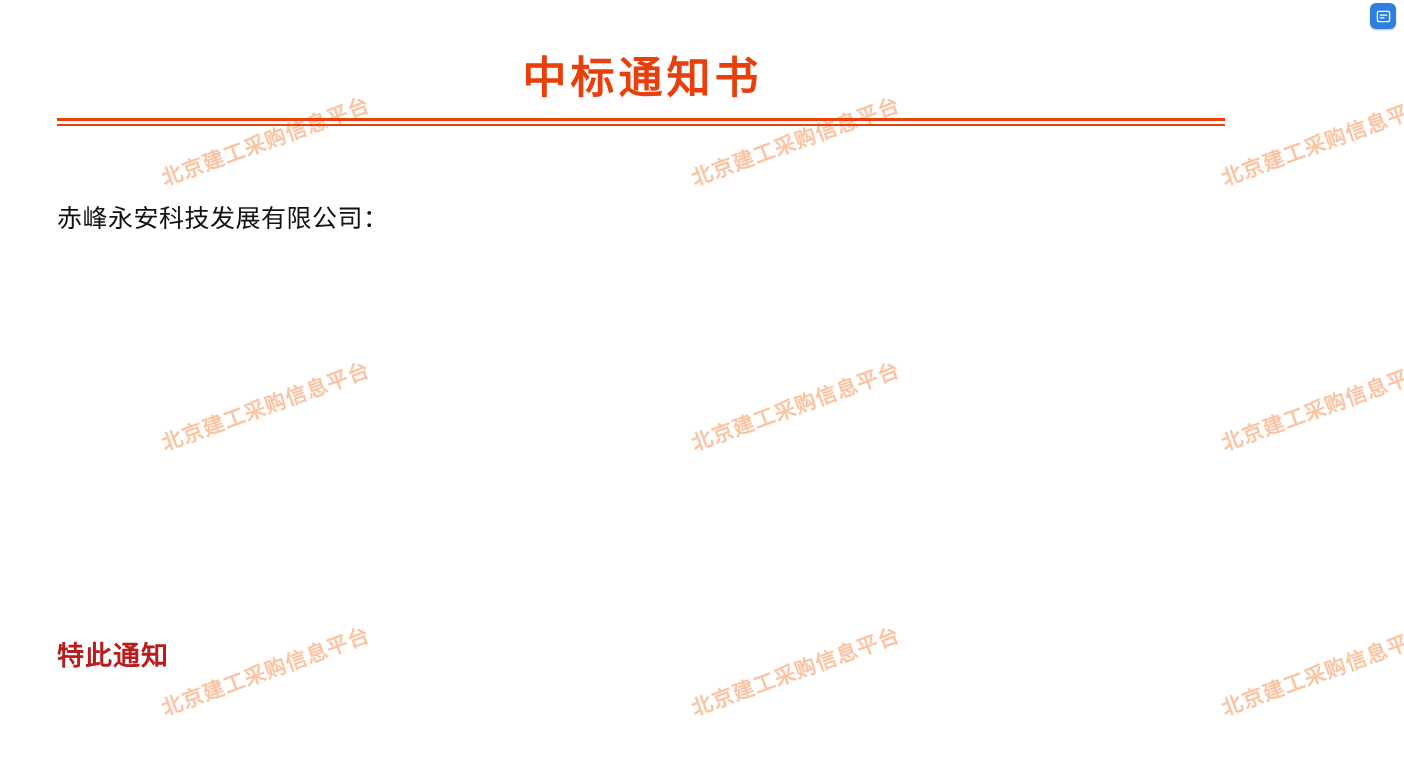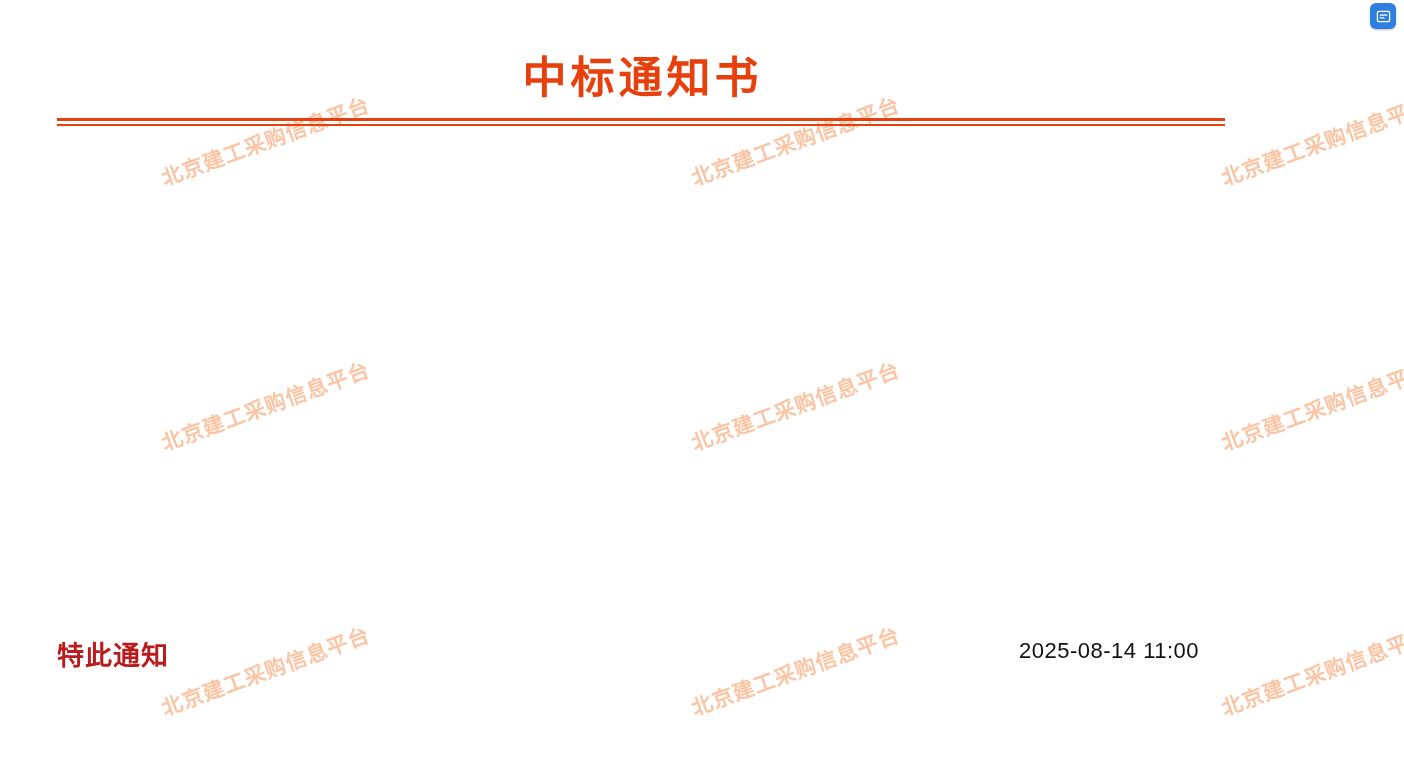--- a/index.html
+++ b/index.html
@@ -165,20 +165,20 @@
 <div class="doc">
 
   <div class="doc-title">中标通知书</div>
 
   <div class="rule-wrap">
     <div class="rule-thick"></div>
     <div class="rule-gap"></div>
     <div class="rule-thin"></div>
   </div>
 
+  <div class="addressee">赤峰永安科技发展有限公司：</div>
 
 
 
   <div class="closing">特此通知</div>
 
-  <div class="date">2025-08-14 11:00</div>
 
 </div>
 
 </body></html>

